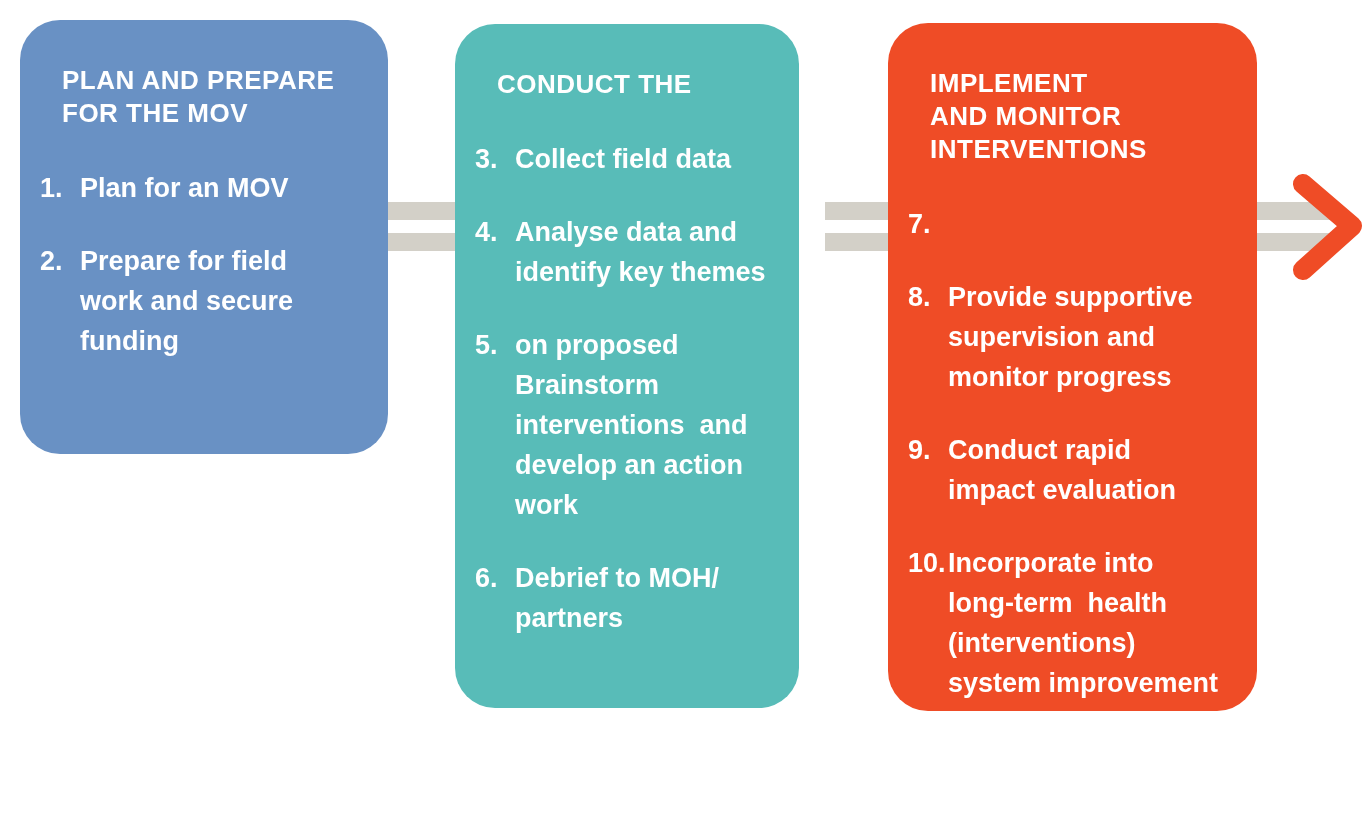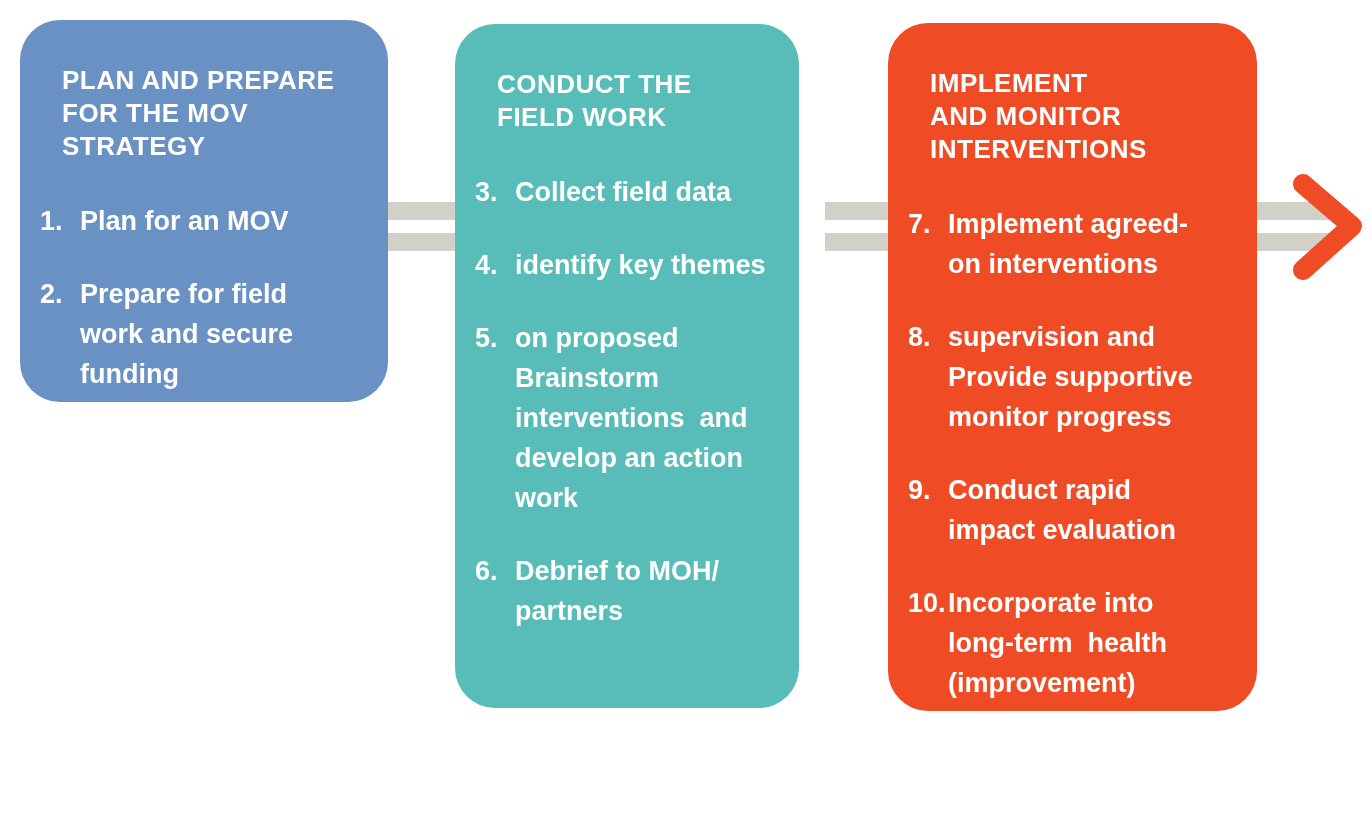--- a/index.html
+++ b/index.html
@@ -87,25 +87,24 @@
   </div>
   <div class="connector" style="left:825px; width:63px;">
     <div class="connector-bar" style="background-color: rgb(211, 208, 200);"></div>
     <div class="connector-bar" style="background-color: rgb(211, 208, 200);"></div>
   </div>
   <div class="connector" style="left:1257px; width:75px;">
     <div class="connector-bar" style="background-color: rgb(211, 208, 200);"></div>
     <div class="connector-bar" style="background-color: rgb(211, 208, 200);"></div>
   </div>
 
-  <section class="box" style="left: 20px; top: 20px; width: 368px; height: 382px; background-color: rgb(105, 145, 196);">
+  <section class="box" style="left: 20px; top: 20px; width: 368px; height: 434px; background-color: rgb(105, 145, 196);">
     <h2 class="stage-title">
       <span class="title-line">PLAN AND PREPARE</span>
       <span class="title-line">FOR THE MOV</span>
-      <span class="title-line">STRATEGY</span>
     </h2>
     <ol class="items">
       <li class="item">
         <span class="item-num">1.</span>
         <span class="item-lines">
           <span class="item-line">Plan for an MOV</span>
         </span>
       </li>
       <li class="item">
         <span class="item-num">2.</span>
@@ -114,32 +113,32 @@
           <span class="item-line">work and secure</span>
           <span class="item-line">funding</span>
         </span>
       </li>
     </ol>
   </section>
 
   <section class="box" style="left: 455px; top: 24px; width: 344px; height: 684px; background-color: rgb(88, 188, 184);">
     <h2 class="stage-title">
       <span class="title-line">CONDUCT THE</span>
-      <span class="title-line">FIELD WORK</span>
     </h2>
     <ol class="items">
       <li class="item">
         <span class="item-num">3.</span>
         <span class="item-lines">
           <span class="item-line">Collect field data</span>
         </span>
       </li>
       <li class="item">
         <span class="item-num">4.</span>
         <span class="item-lines">
+          <span class="item-line">Analyse data and</span>
           <span class="item-line">identify key themes</span>
         </span>
       </li>
       <li class="item">
         <span class="item-num">5.</span>
         <span class="item-lines">
           <span class="item-line">on proposed</span>
           <span class="item-line">Brainstorm</span>
           <span class="item-line">interventions  and</span>
           <span class="item-line">develop an action</span>
@@ -158,46 +157,42 @@
 
   <section class="box" style="left: 888px; top: 23px; width: 369px; height: 688px; background-color: rgb(239, 76, 38);">
     <h2 class="stage-title">
       <span class="title-line">IMPLEMENT</span>
       <span class="title-line">AND MONITOR</span>
       <span class="title-line">INTERVENTIONS</span>
     </h2>
     <ol class="items">
       <li class="item">
         <span class="item-num">7.</span>
-        <span class="item-lines">
-          <span class="item-line">Implement agreed-</span>
-          <span class="item-line">on interventions</span>
-        </span>
       </li>
       <li class="item">
         <span class="item-num">8.</span>
         <span class="item-lines">
+          <span class="item-line">Provide supportive</span>
           <span class="item-line">supervision and</span>
-          <span class="item-line">Provide supportive</span>
           <span class="item-line">monitor progress</span>
         </span>
       </li>
       <li class="item">
         <span class="item-num">9.</span>
         <span class="item-lines">
           <span class="item-line">Conduct rapid</span>
           <span class="item-line">impact evaluation</span>
         </span>
       </li>
       <li class="item">
         <span class="item-num">10.</span>
         <span class="item-lines">
           <span class="item-line">Incorporate into</span>
           <span class="item-line">long-term  health</span>
-          <span class="item-line">(improvement)</span>
+          <span class="item-line">(interventions)</span>
           <span class="item-line">system improvement</span>
           <span class="item-line">secure</span>
         </span>
       </li>
     </ol>
   </section>
 
   <svg class="flow-arrow" width="92" height="118" viewBox="0 0 92 118">
     <polyline points="20,16 69,58 20,102" fill="none" stroke-width="20" stroke-linecap="round" stroke-linejoin="round" style="stroke: rgb(239, 76, 38);"></polyline>
   </svg>

